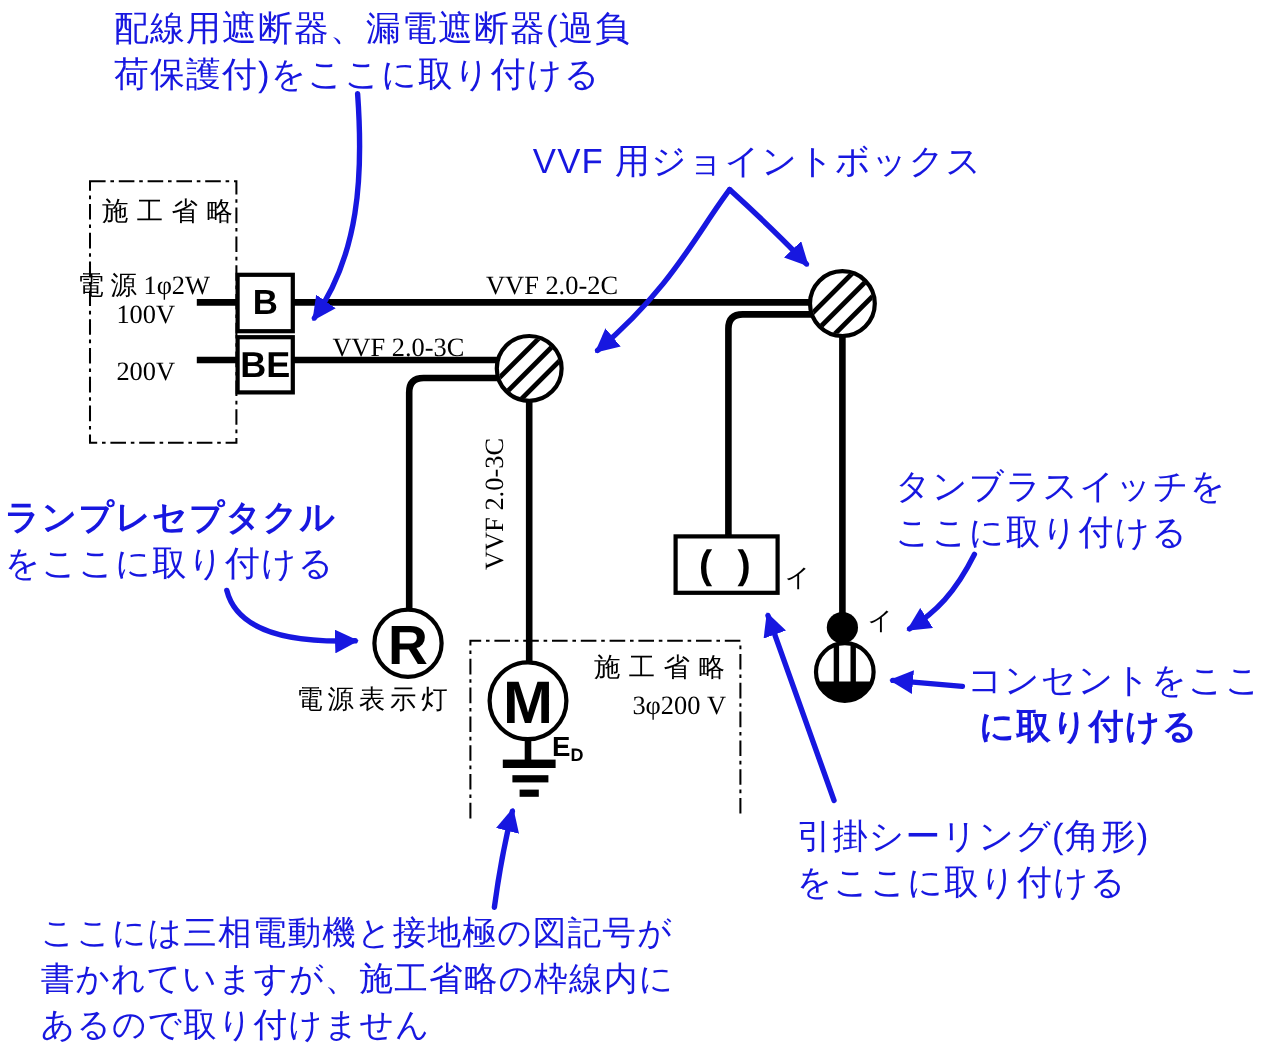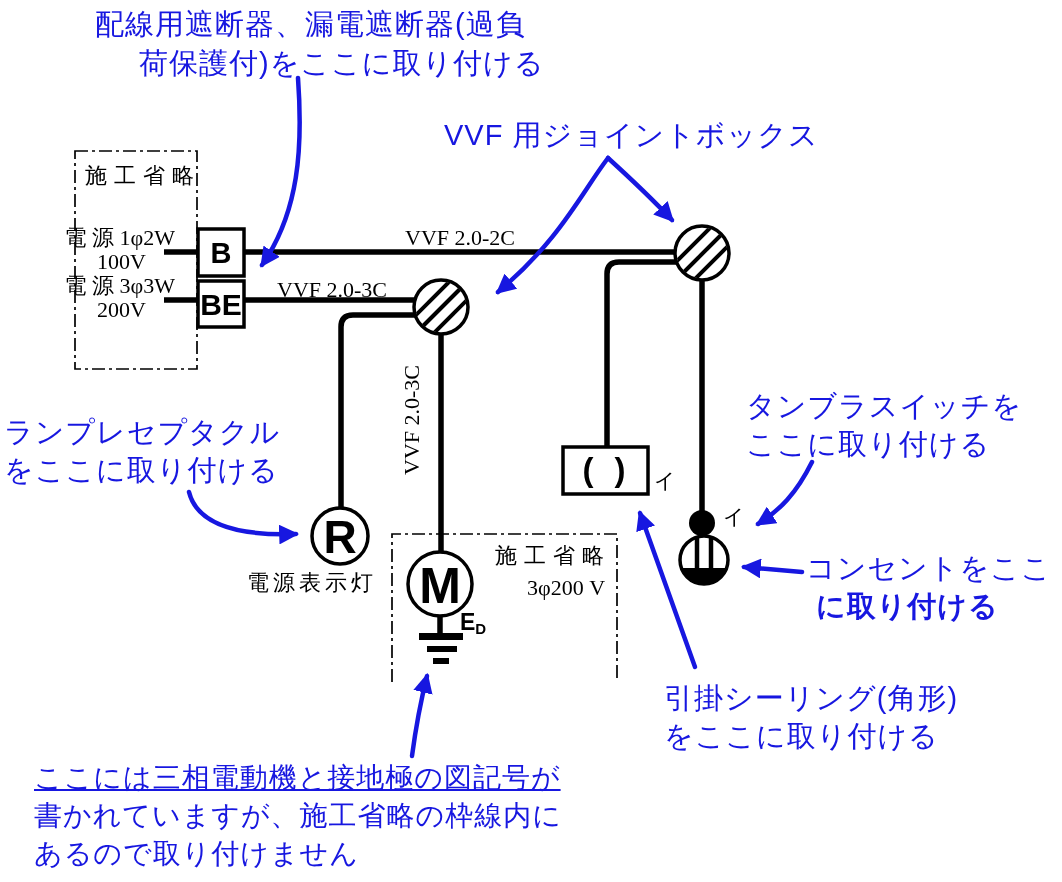--- a/index.html
+++ b/index.html
@@ -103,38 +103,37 @@
       <path d="M608,158 C582,192 560,240 498,292" marker-end="url(#ah)"></path>
       <path d="M189,492 C197,524 236,536 296,534" marker-end="url(#ah)"></path>
       <path d="M812,462 C796,494 780,510 758,524" marker-end="url(#ah)"></path>
       <path d="M802,572 L744,567" marker-end="url(#ah)"></path>
       <path d="M695,667 L640,513" marker-end="url(#ah)"></path>
       <path d="M412,756 C416,726 421,700 427,676" marker-end="url(#ah)"></path>
     </g>
   </svg>
 
   <div class="t blue" style="left:95px;top:6px;">配線用遮断器、漏電遮断器(過負</div>
-  <div class="t blue" style="left:95px;top:45px;margin-left:44px;">荷保護付)をここに取り付ける</div>
+  <div class="t blue" style="left:95px;top:45px;">荷保護付)をここに取り付ける</div>
   <div class="t blue" style="left:444px;top:117px;">VVF 用ジョイントボックス</div>
-  <div class="t blue" style="left:4px;top:414px;">ランプレセプタクル</div>
+  <div class="t blue" style="left:4px;top:414px;font-weight:bold;">ランプレセプタクル</div>
   <div class="t blue" style="left:4px;top:452px;">をここに取り付ける</div>
   <div class="t blue" style="left:746px;top:388px;">タンブラスイッチを</div>
   <div class="t blue" style="left:746px;top:426px;">ここに取り付ける</div>
   <div class="t blue" style="left:806px;top:550px;">コンセントをここ</div>
   <div class="t blue" style="left:816px;top:588px;font-weight:bold;">に取り付ける</div>
   <div class="t blue" style="left:664px;top:680px;">引掛シーリング(角形)</div>
   <div class="t blue" style="left:664px;top:718px;">をここに取り付ける</div>
-  <div class="t blue small" style="left:34px;top:760px;text-decoration:underline;">ここには三相電動機と接地極の図記号が</div>
+  <div class="t blue small" style="left:34px;top:760px;">ここには三相電動機と接地極の図記号が</div>
   <div class="t blue small" style="left:34px;top:798px;">書かれていますが、施工省略の枠線内に</div>
   <div class="t blue small" style="left:34px;top:836px;">あるので取り付けません</div>
 
   <div class="t serif sp" style="left:85px;top:162px;">施工省略</div>
   <div class="t serif rt" style="left:25px;top:224px;">電 源 1φ2W</div>
   <div class="t serif" style="left:97px;top:248px;">100V</div>
-  <div class="t serif rt" style="left:25px;top:272px;">電 源 3φ3W</div>
   <div class="t serif" style="left:97px;top:296px;">200V</div>
   <div class="t cc dev" style="left:221px;top:253px;font-size:29px;">B</div>
   <div class="t cc dev" style="left:221px;top:305px;font-size:30px;">BE</div>
   <div class="t serif" style="left:405px;top:224px;">VVF 2.0-2C</div>
   <div class="t serif" style="left:277px;top:276px;">VVF 2.0-3C</div>
   <div class="t serif vrot" style="left:412px;top:420px;">VVF 2.0-3C</div>
   <div class="t cc dev" style="left:340px;top:538px;font-size:46px;">R</div>
   <div class="t kana" style="left:247px;top:569px;letter-spacing:4px;font-size:22px;">電源表示灯</div>
   <div class="t serif sp" style="left:495px;top:542px;">施工省略</div>
   <div class="t cc dev" style="left:440px;top:586px;font-size:50px;">M</div>

